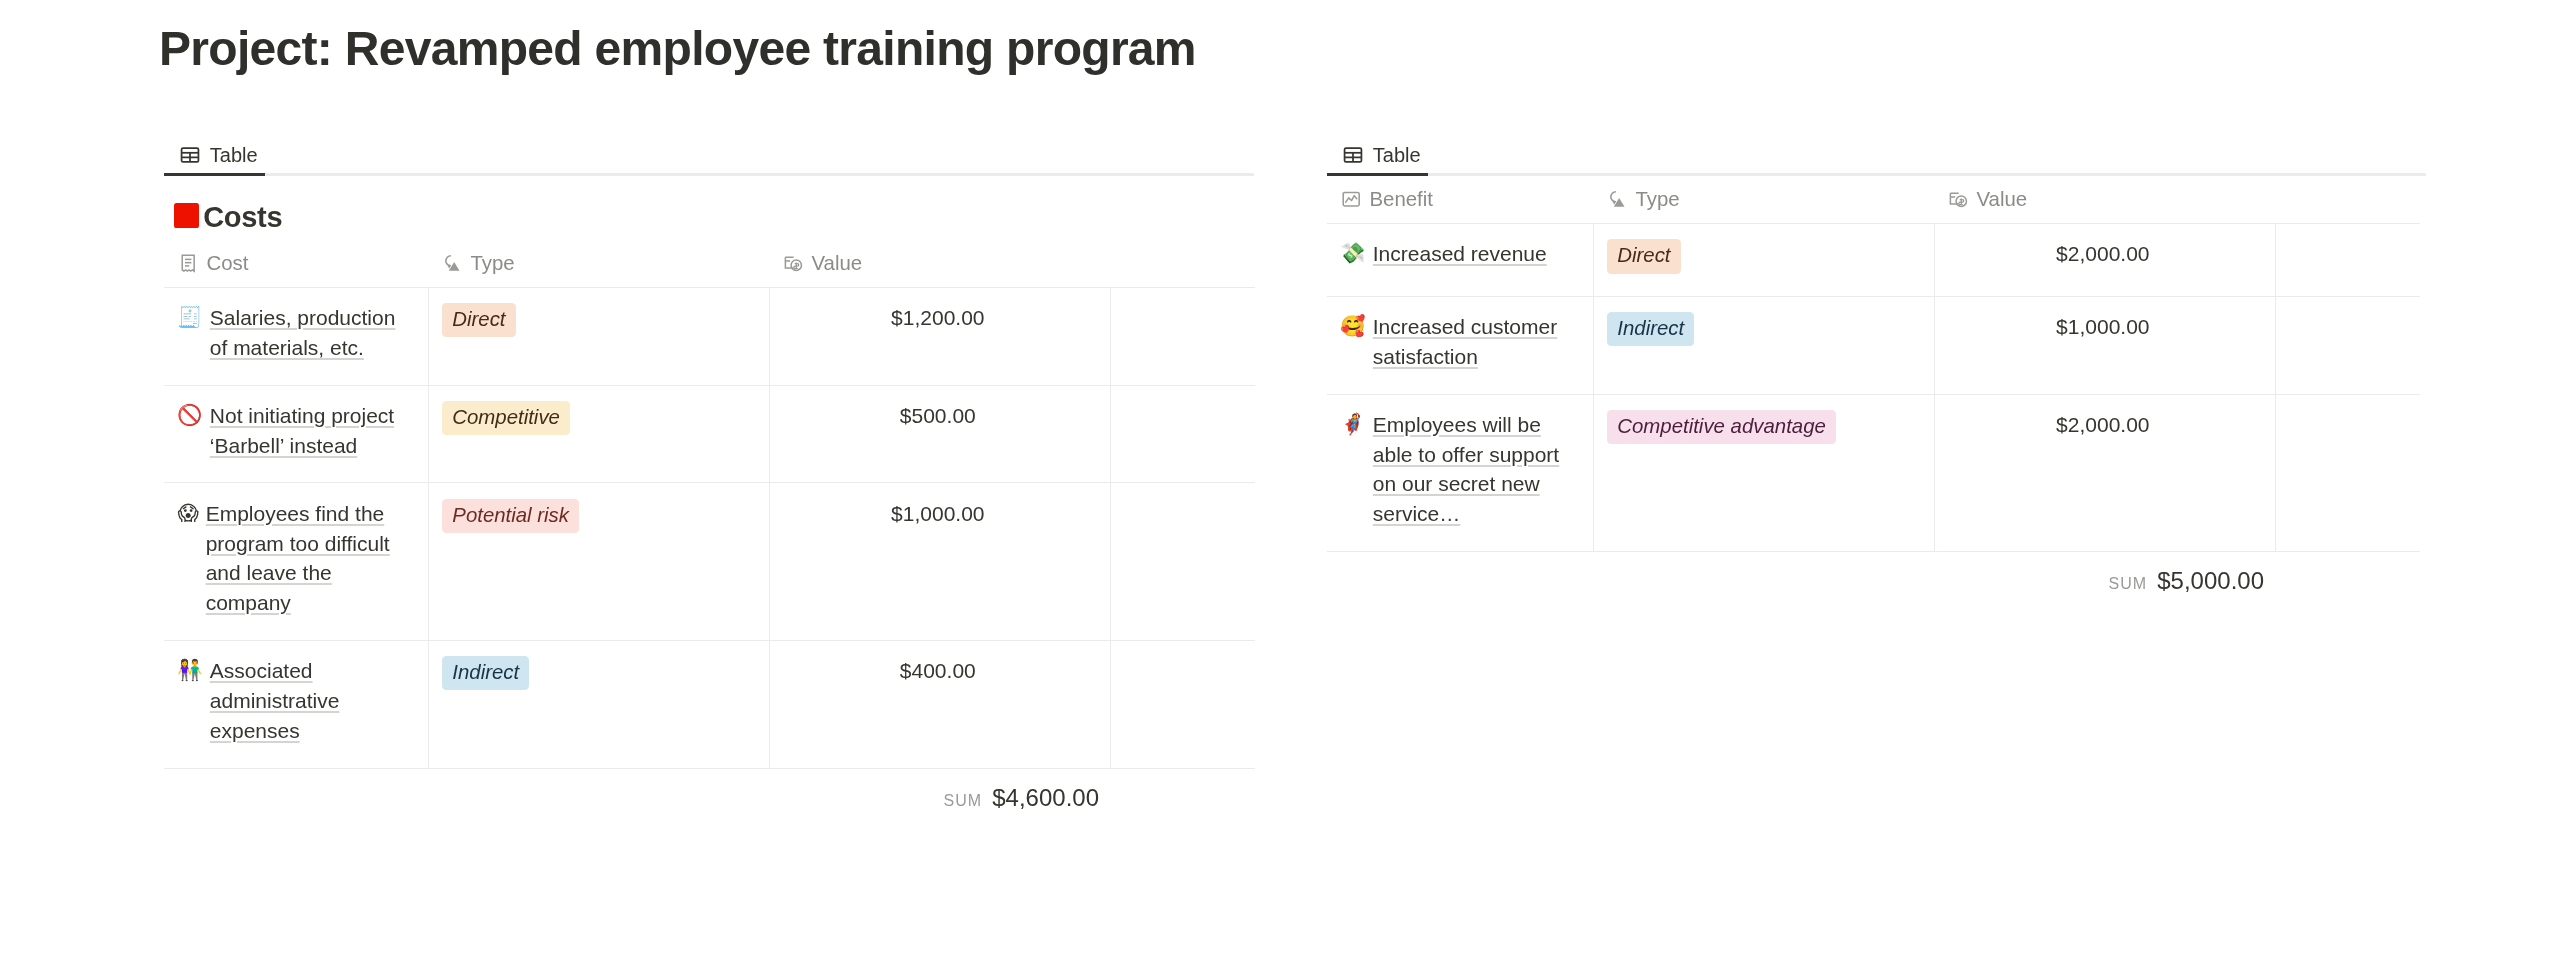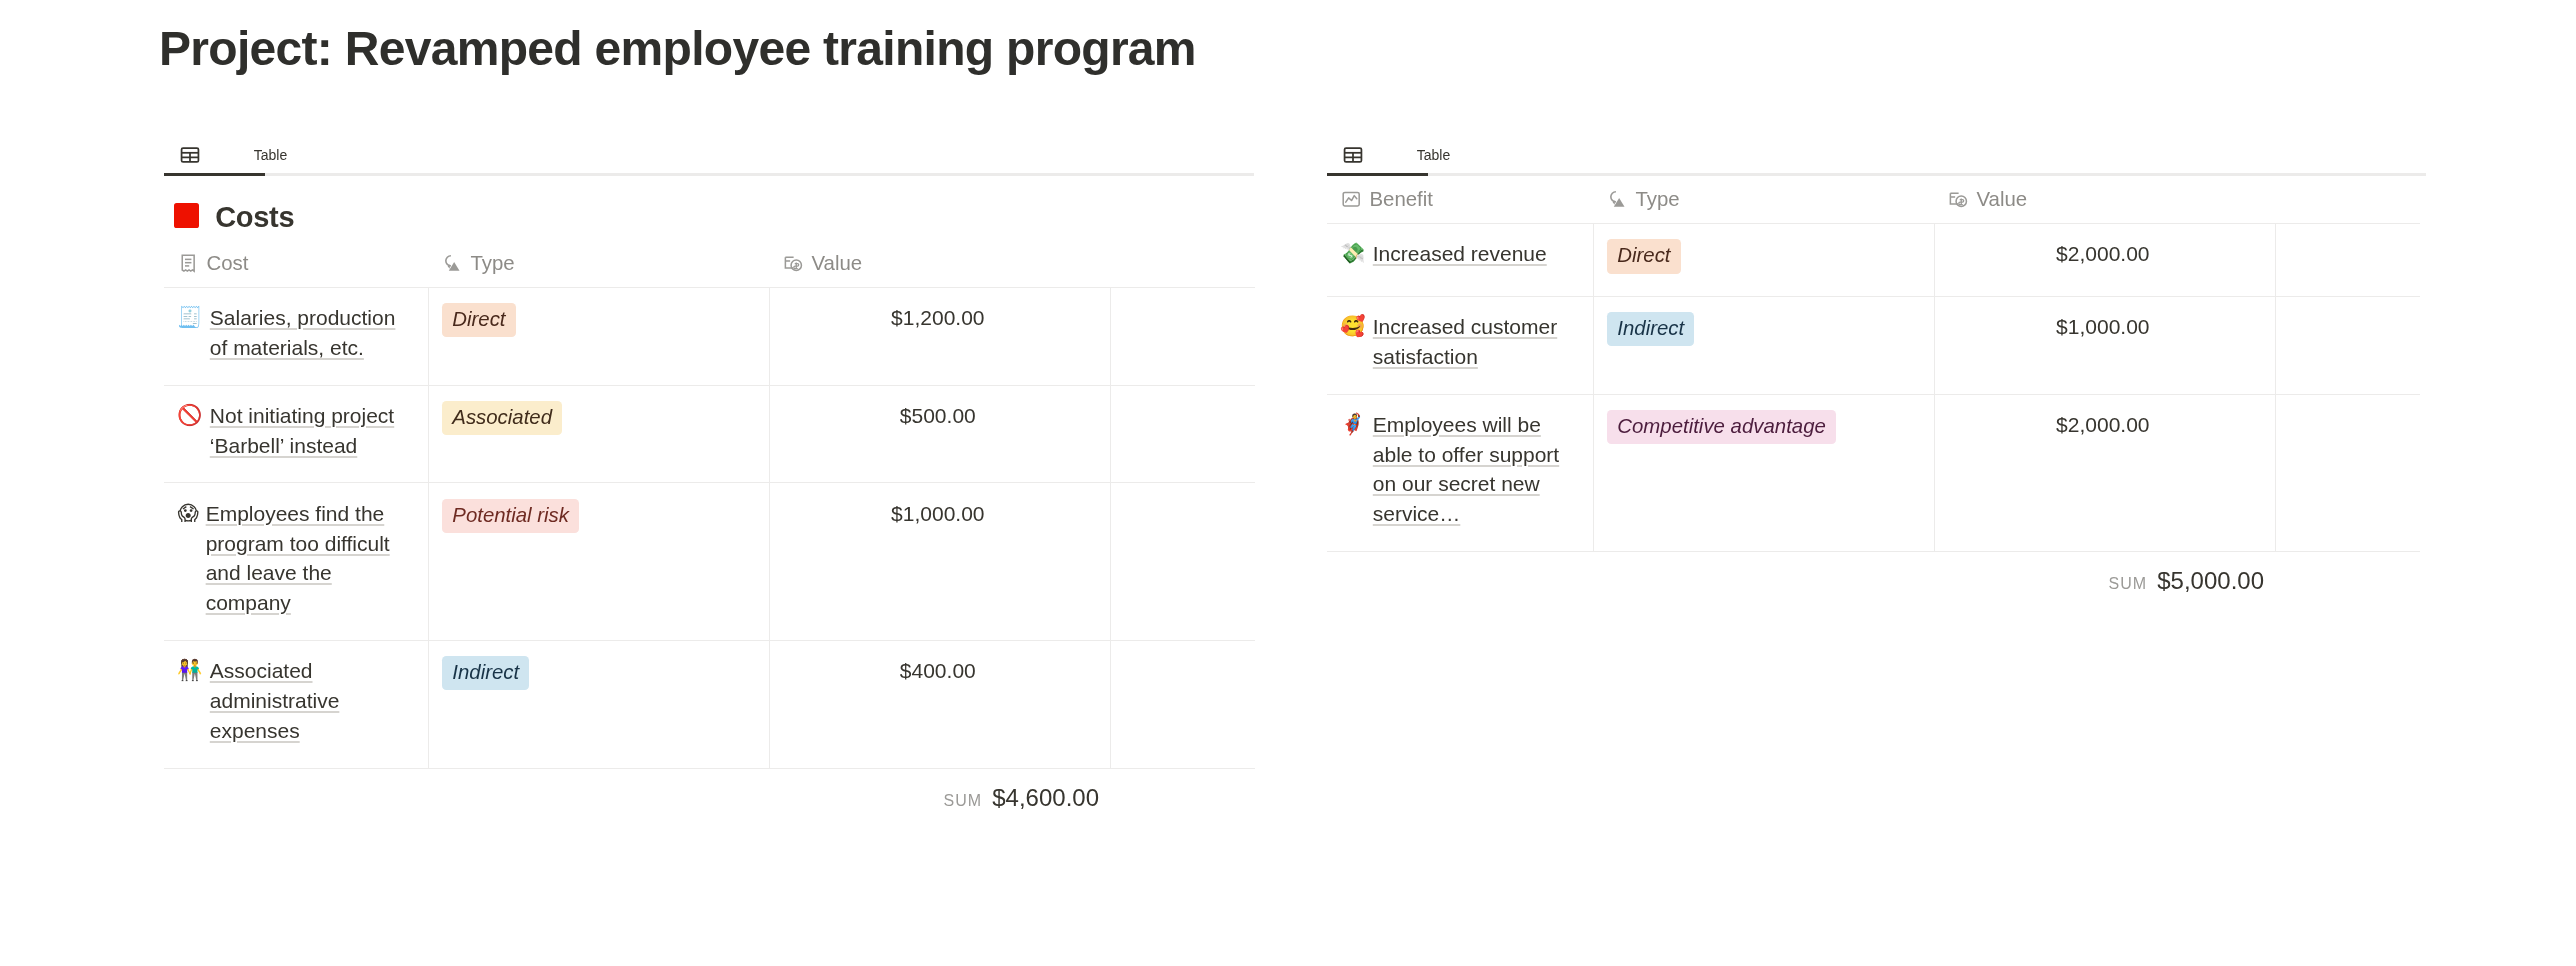--- a/index.html
+++ b/index.html
@@ -48,25 +48,24 @@
   }
   .view-tab {
     display: flex;
     align-items: center;
     gap: 8.5px;
     height: 37px;
     padding: 0 5.1px;
     cursor: pointer;
   }
   .view-tab .tab-label {
-    font-size: 14px;
+    font-size: 20px;
     color: #37352f;
     font-weight: 400;
     line-height: 1;
-    margin-left: 44px;
   }
   .tab-grid-icon { width: 22px; height: 22px; display:block; }
 
   .tabs-rule {
     position: relative;
     height: 2.6px;
     background: #ecebea;
     width: 100%;
   }
   .tabs-rule::after {
@@ -74,21 +73,21 @@
     position: absolute;
     left: 0; top: 0;
     width: 101px; height: 2.6px;
     background: #37352f;
   }
 
   
   .db-title {
     display: flex;
     align-items: center;
-    gap: 12px;
+    gap: 0;
     margin-top: 20.4px;
     padding-left: 10.2px;
     height: 43px;
   }
   .db-emoji {
     width: 29px; height: 29px;
     font-size: 25.6px;
     line-height: 29px;
     display:inline-block;
   }
@@ -298,21 +297,21 @@
             <td class="cell-value">$1,200.00</td>
             <td class="cell-empty"></td>
           </tr>
           <tr>
             <td>
               <span class="cell-name">
                 <span class="row-emoji">🚫</span>
                 <span class="row-text">Not initiating project ‘Barbell’ instead</span>
               </span>
             </td>
-            <td><span class="tag" style="background:#fbedcc;color:#402c1b">Associated</span></td>
+            <td><span class="tag" style="background:#fbedcc;color:#402c1b">Competitive</span></td>
             <td class="cell-value">$500.00</td>
             <td class="cell-empty"></td>
           </tr>
           <tr>
             <td>
               <span class="cell-name">
                 <span class="row-emoji">😱</span>
                 <span class="row-text">Employees find the program too difficult and leave the company</span>
               </span>
             </td>

